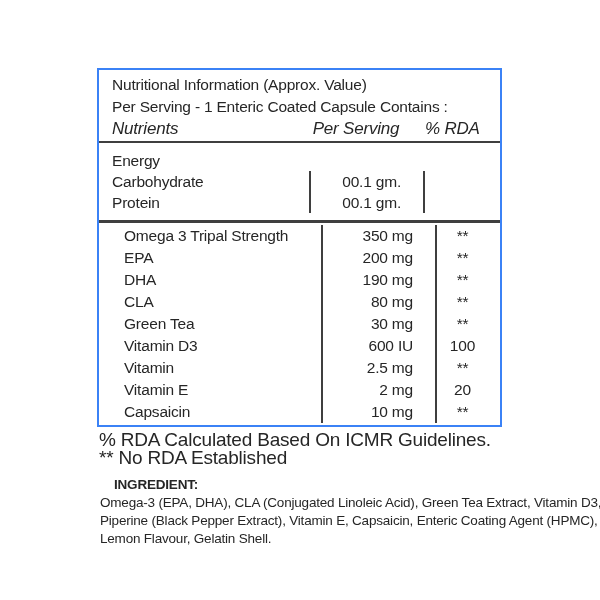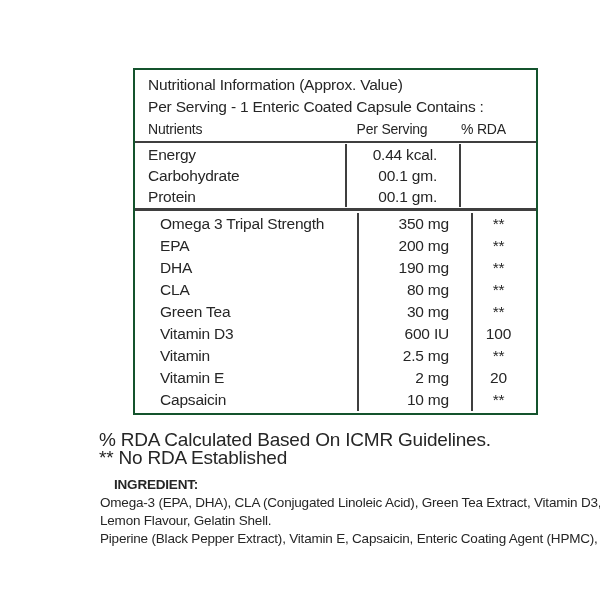--- a/index.html
+++ b/index.html
@@ -17,36 +17,36 @@
     overflow: hidden;
     letter-spacing: -0.2px;
   }
 
   
   .nutri-table {
     position: absolute;
     left: 97px;
     top: 68px;
     width: 405px;
-    border: 2px solid #14532d;
+    border: 2px solid #3b82f6;
     background: #ffffff;
-    margin-left: 36px;
   }
   .t-header { padding: 4px 0 1px 0; }
   .t-header .hline {
     font-size: 15.5px;
     line-height: 22px;
     padding-left: 13px;
     white-space: nowrap;
   }
   .t-cols {
     display: grid;
     grid-template-columns: 210px 116px 1fr;
-    font-size: 14px;
+    font-size: 17px;
     line-height: 22px;
+    font-style: italic;
   }
   .t-cols .c1 { padding-left: 13px; text-align: left; }
   .t-cols .c2 { text-align: center; padding-right: 22px; }
   .t-cols .c3 { text-align: left; }
 
   .t-section { border-top: 2px solid #3f3f3f; }
   .t-section.sec2 { border-top: 3px solid #3f3f3f; padding: 2px 12px; }
   .t-row {
     display: grid;
     grid-template-columns: 210px 116px 1fr;
@@ -56,21 +56,21 @@
   .sec2 .t-row { line-height: 22px; }
   .t-row .c1 { padding-left: 13px; text-align: left; white-space: nowrap; }
   .t-row .c2 {
     text-align: right;
     padding-right: 22px;
     border-left: 2px solid #3f3f3f;
     border-right: 2px solid #3f3f3f;
     white-space: nowrap;
   }
   .t-row .c3 { text-align: center; }
-  .sec1 { padding: 1px 0; }
+  .sec1 { padding: 7px 0; }
 
   
   .footnotes {
     position: absolute;
     left: 99px;
     top: 431px;
     font-size: 19px;
     line-height: 18px;
   }
 
@@ -103,21 +103,20 @@
       <div class="t-cols">
         <div class="c1">Nutrients</div>
         <div class="c2">Per Serving</div>
         <div class="c3">% RDA</div>
       </div>
     </div>
 
     <div class="t-section sec1">
       <div class="t-row">
         <div class="c1">Energy</div>
-        <div class="c2">0.44 kcal.</div>
         <div class="c3"></div>
       </div>
       <div class="t-row">
         <div class="c1">Carbohydrate</div>
         <div class="c2">00.1 gm.</div>
         <div class="c3"></div>
       </div>
       <div class="t-row">
         <div class="c1">Protein</div>
         <div class="c2">00.1 gm.</div>
@@ -176,17 +175,17 @@
   </div>
 
   <div class="footnotes">
     <div>% RDA Calculated Based On ICMR Guidelines.</div>
     <div>** No RDA Established</div>
   </div>
 
   <div class="ingredients">
     <div class="ing-heading">INGREDIENT:</div>
     <div class="ing-line">Omega-3 (EPA, DHA), CLA (Conjugated Linoleic Acid), Green Tea Extract, Vitamin D3,</div>
+    <div class="ing-line">Piperine (Black Pepper Extract), Vitamin E, Capsaicin, Enteric Coating Agent (HPMC),</div>
     <div class="ing-line">Lemon Flavour, Gelatin Shell.</div>
-    <div class="ing-line">Piperine (Black Pepper Extract), Vitamin E, Capsaicin, Enteric Coating Agent (HPMC),</div>
   </div>
 
 </div>
 
 </body></html>

